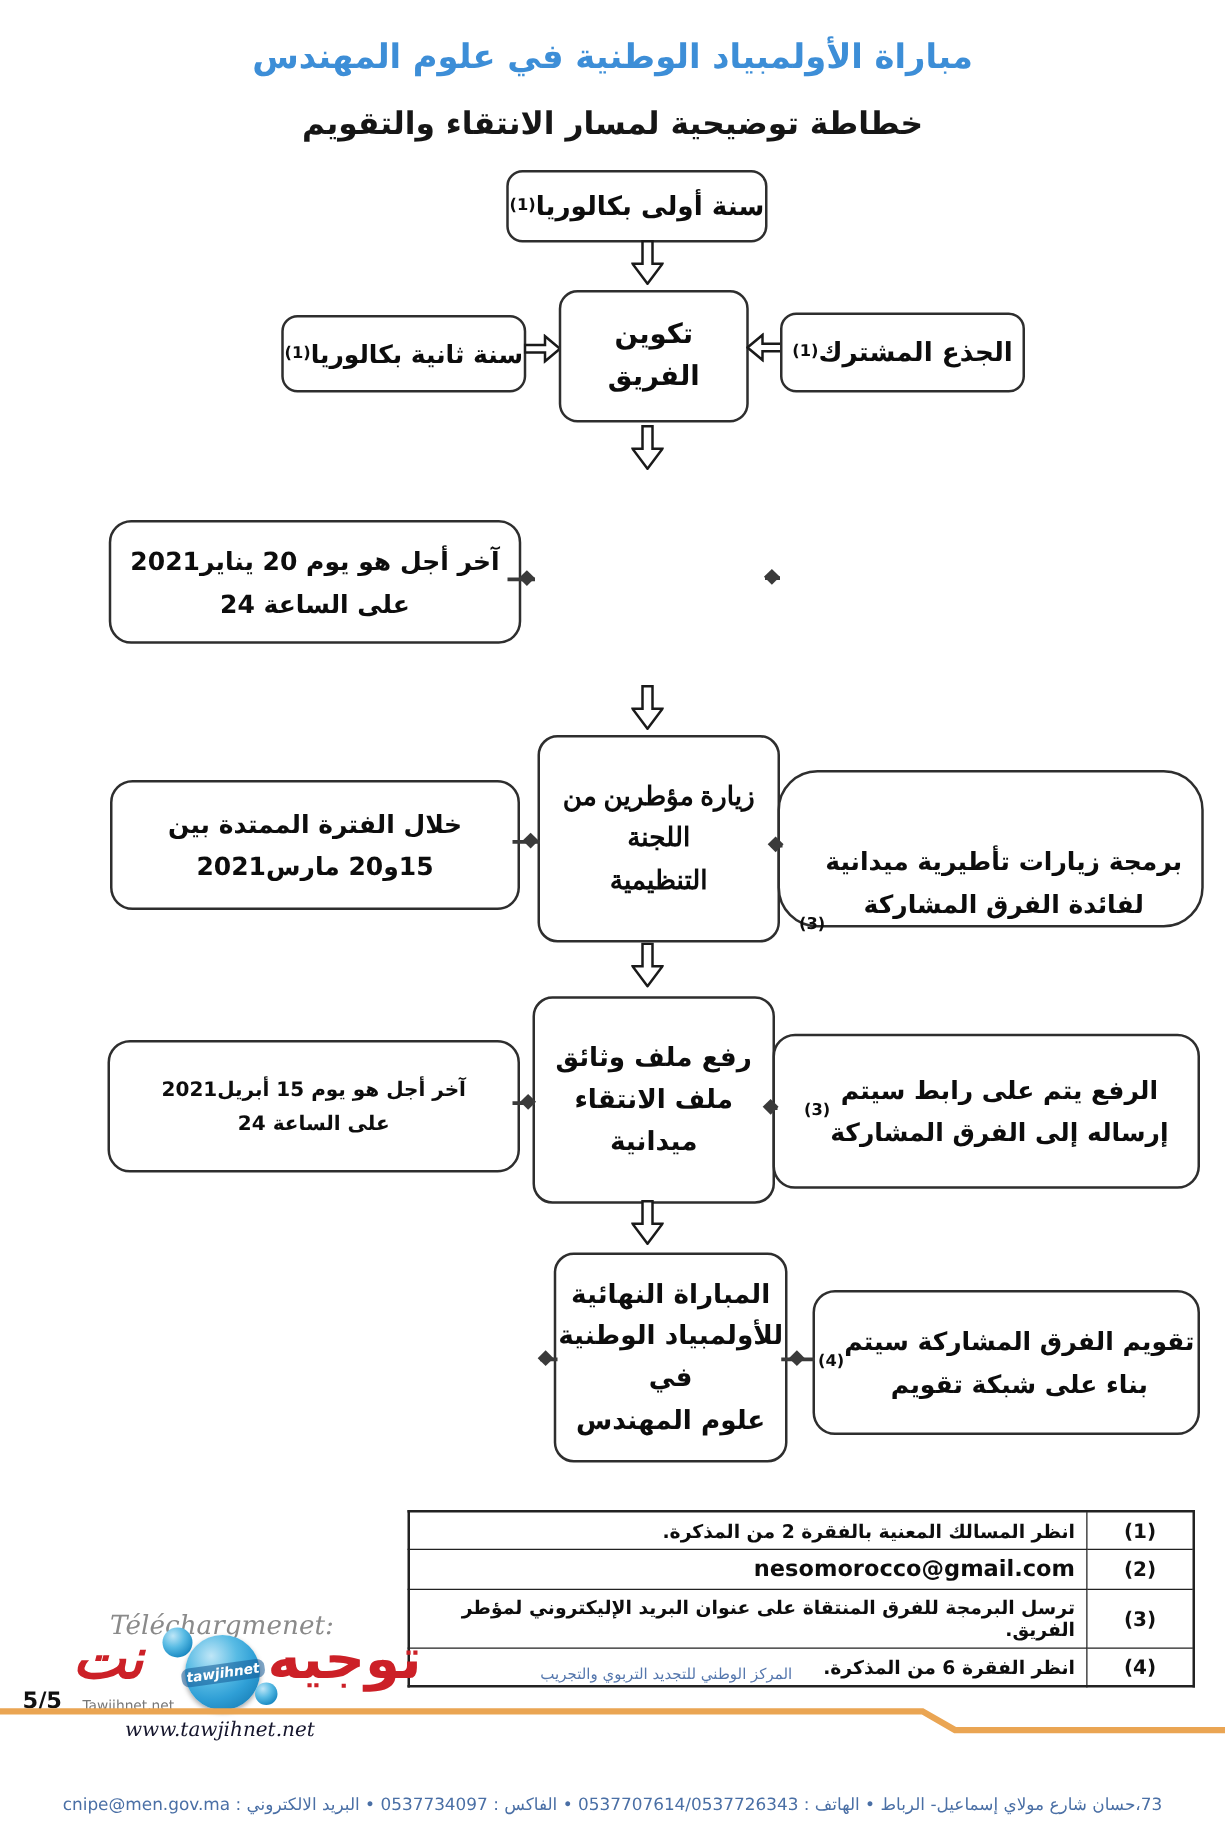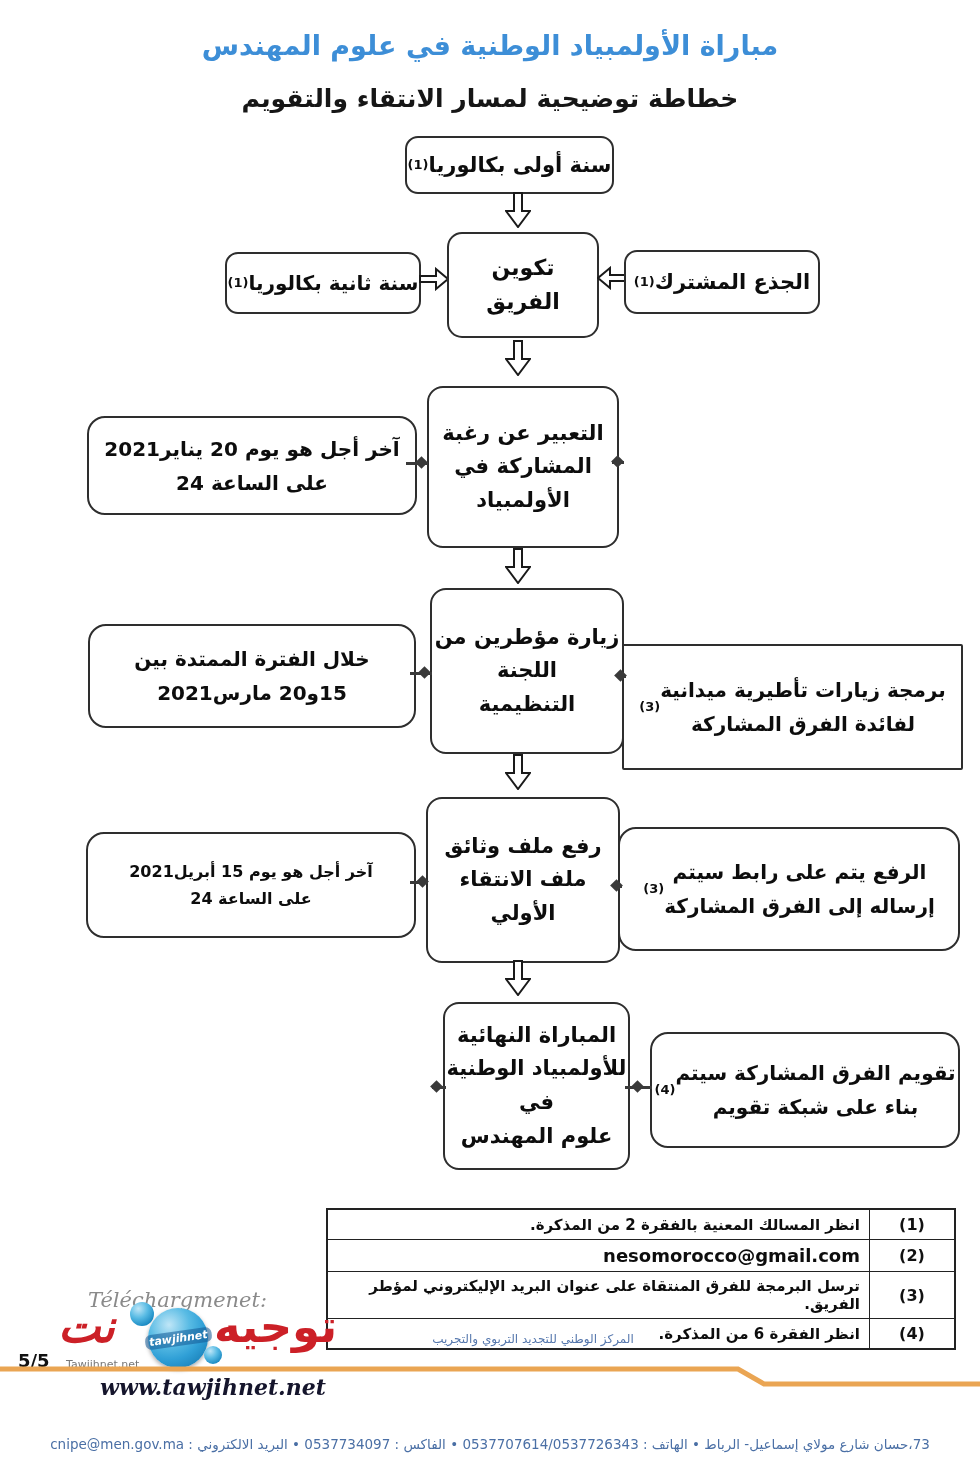--- a/index.html
+++ b/index.html
@@ -15,23 +15,23 @@
   .pre{white-space:pre-line;}
   sup{font-size:13px;font-weight:bold;line-height:0;}
   
   .b-start{left:405px;top:136px;width:205px;height:54px;font-size:21px;}
   .b-team{left:447px;top:232px;width:148px;height:102px;font-size:22px;line-height:1.55;border-radius:15px;}
   .b-bac2{left:225px;top:252px;width:192px;height:58px;font-size:20px;}
   .b-core{left:624px;top:250px;width:192px;height:60px;font-size:21px;}
   .b-c1{left:427px;top:386px;width:188px;height:158px;font-size:21px;line-height:1.6;border-radius:16px;}
   .b-l1{left:87px;top:416px;width:326px;height:95px;font-size:20px;line-height:1.7;border-radius:18px;}
   .b-r1{left:621px;top:406px;width:338px;height:114px;font-size:20px;line-height:1.7;border-radius:18px;}
-  .b-c2{left:430px;top:588px;width:190px;height:162px;font-size:21px;line-height:1.6;border-radius:16px;}
+  .b-c2{left:430px;top:588px;width:190px;height:162px;font-size:21px;line-height:1.6;border-radius:16px;font-family:Liberation Serif, serif;}
   .b-l2{left:88px;top:624px;width:324px;height:100px;font-size:20px;line-height:1.7;border-radius:18px;}
-  .b-r2{left:622px;top:644px;width:337px;height:122px;font-size:20px;line-height:1.7;border-radius:2px;}
+  .b-r2{left:622px;top:616px;width:337px;height:122px;font-size:20px;line-height:1.7;border-radius:32px;align-items:flex-end;}
   .b-c3{left:426px;top:797px;width:190px;height:162px;font-size:21px;line-height:1.6;border-radius:16px;}
   .b-l3{left:86px;top:832px;width:326px;height:102px;font-size:16px;line-height:1.7;border-radius:18px;}
   .b-r3{left:618px;top:827px;width:338px;height:120px;font-size:20px;line-height:1.7;border-radius:18px;}
   .b-c4{left:443px;top:1002px;width:183px;height:164px;font-size:21px;line-height:1.6;border-radius:16px;}
   .b-l4{left:86px;top:1038px;width:348px;height:100px;font-size:20px;line-height:1.7;border-radius:18px;}
   .b-r4{left:650px;top:1032px;width:306px;height:112px;font-size:20px;line-height:1.7;border-radius:18px;}
   .arr{position:absolute;}
   .a1{left:505px;top:192px;} .a2{left:505px;top:340px;} .a3{left:505px;top:548px;}
   .a4{left:505px;top:754px;} .a5{left:505px;top:960px;}
   .ar-r{left:419px;top:267px;} .ar-l{left:597px;top:266px;}
@@ -64,21 +64,21 @@
   .sphere-t{font-size:11px;font-style:italic;font-weight:bold;color:#fff;transform:rotate(-8deg);
             background:rgba(20,90,150,.55);padding:1px 4px;border-radius:6px;white-space:nowrap;}
   .ball{position:absolute;border-radius:50%;
         background:radial-gradient(circle at 35% 28%,#bfe6f7 0%,#58bbe4 40%,#1d8cc4 75%,#0d6fa8 100%);}
   .ball-a{left:72px;top:-4px;width:24px;height:24px;}
   .ball-b{left:146px;top:40px;width:18px;height:18px;}
   .logo-cap{position:absolute;left:8px;top:52px;font-size:11px;color:#777;}
   .pagenum{position:absolute;left:18px;top:1350px;font-size:18px;font-weight:600;color:#111;}
   .oline{position:absolute;left:0;top:1360px;}
   .siteurl{position:absolute;left:100px;top:1374px;font-family:"DejaVu Serif","Liberation Serif",serif;
-           font-style:italic;font-weight:bold;font-size:22px;color:#15152c;}
+           font-style:italic;font-weight:normal;font-size:16px;color:#15152c;}
   .orgname{position:absolute;left:0;top:1332px;width:100%;text-align:center;
            font-size:12px;color:#5577ad;letter-spacing:.5px;margin-left:43px;}
   .contact{position:absolute;left:0;top:1436px;width:100%;text-align:center;
            font-size:13.5px;color:#4a6fa5;}
   [dir="rtl"]{unicode-bidi:embed;}
 </style>
 </head>
 <body>
 
 <div class="page">
@@ -111,25 +111,20 @@
     </svg>
   <div class="box b-core" dir="rtl">
     <span>الجذع المشترك</span>
       <sup>(1)</sup>
   </div>
 
   <svg class="arr a2" width="26" height="36" viewBox="0 0 26 36">
       <path d="M9 1 L17 1 L17 19 L25 19 L13 35 L1 19 L9 19 Z" fill="#fff" stroke="#1a1a1a" stroke-width="2"></path>
     </svg>
 
-  <div class="box b-c1" dir="rtl">
-    <span class="pre">التعبير عن رغبة
-المشاركة في
-الأولمبياد</span>
-  </div>
   <div class="box b-l1" dir="rtl">
     <span class="pre">آخر أجل هو يوم 20 يناير2021
 على الساعة 24</span>
   </div>
   <div class="conn cn-l1"></div>
     <div class="dia di-l1"></div>
   <div class="conn cn-r1"></div>
     <div class="dia di-r1"></div>
 
   <svg class="arr a3" width="26" height="36" viewBox="0 0 26 36">
@@ -155,21 +150,21 @@
   <div class="conn cn-r2"></div>
     <div class="dia di-r2"></div>
 
   <svg class="arr a4" width="26" height="36" viewBox="0 0 26 36">
       <path d="M9 1 L17 1 L17 19 L25 19 L13 35 L1 19 L9 19 Z" fill="#fff" stroke="#1a1a1a" stroke-width="2"></path>
     </svg>
 
   <div class="box b-c3" dir="rtl">
     <span class="pre">رفع ملف وثائق
 ملف الانتقاء
-الأولي</span>
+ميدانية</span>
   </div>
   <div class="box b-l3" dir="rtl">
     <span class="pre">آخر أجل هو يوم 15 أبريل2021
 على الساعة 24</span>
   </div>
   <div class="box b-r3" dir="rtl">
     <span class="pre">الرفع يتم على رابط سيتم
 إرساله إلى الفرق المشاركة</span>
       <sup>(3)</sup>
   </div>

